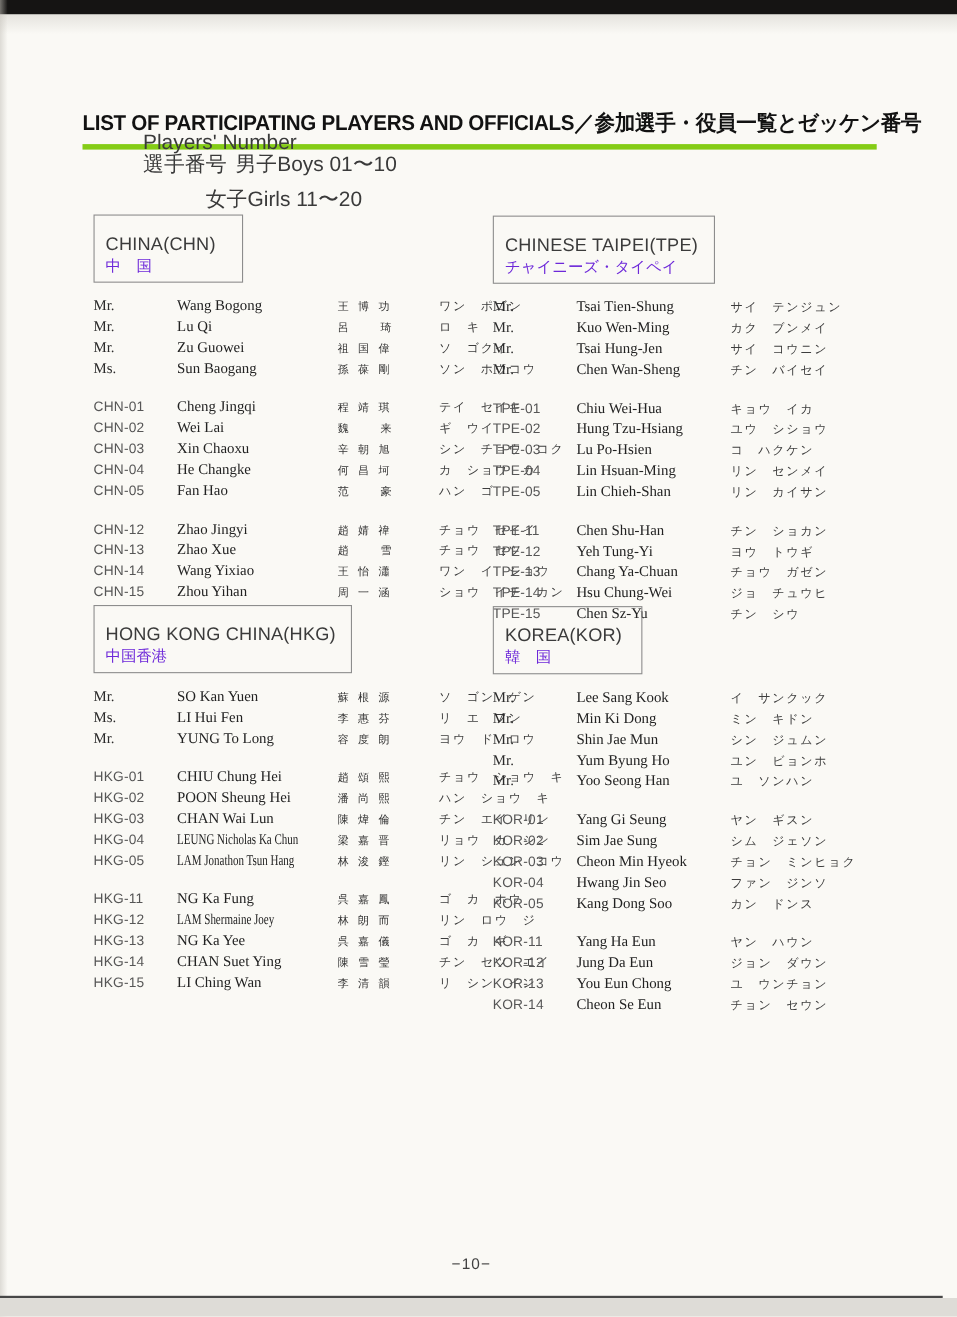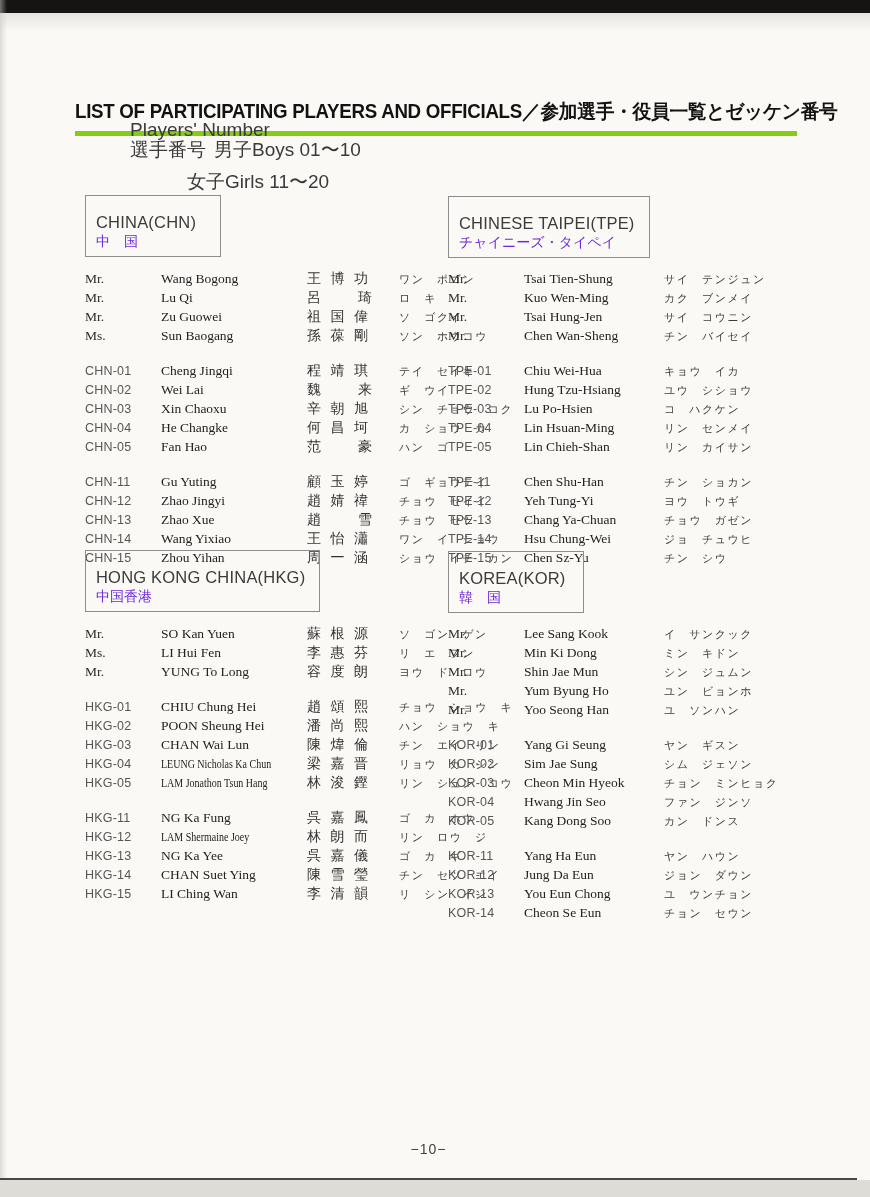--- a/index.html
+++ b/index.html
@@ -34,21 +34,21 @@
 
   .group{margin-top:16px;}
   .group.officials{margin-top:13px;}
   .row{display:flex;align-items:baseline;height:19px;}
   .c-label{width:76px;flex:none;}
   .c-label.player{font-family:"Liberation Sans",sans-serif;font-size:12.5px;color:#565656;letter-spacing:.2px;}
   .c-label.official{font-size:13.5px;color:#2b2b2b;}
   .c-name{width:146px;flex:none;font-size:13.5px;color:#222;white-space:nowrap;}
   .section.nokanji .c-name{width:140px;}
   .c-name.condensed{transform:scaleX(.74);transform-origin:left center;}
-  .c-kanji{width:92px;flex:none;font-size:14px;letter-spacing:3px;color:#333;white-space:nowrap;}
+  .c-kanji{width:92px;flex:none;font-size:10px;letter-spacing:3px;color:#333;white-space:nowrap;}
   .c-kana{font-size:11px;letter-spacing:1.5px;color:#3d3d3d;white-space:nowrap;}
 
   .footer{position:absolute;top:1141px;left:0;width:857px;text-align:center;
     font-family:"Liberation Sans",sans-serif;font-size:14px;color:#414141;letter-spacing:1px;}
 </style>
 </head>
 <body>
 
 <div class="edge-top"></div>
 <div class="edge-top-fade"></div>
@@ -116,26 +116,20 @@
           <span class="c-kana">カ　ショウ　カ</span>
         </div>
         <div class="row">
           <span class="c-label player">CHN-05</span>
           <span class="c-name">Fan Hao</span>
           <span class="c-kanji">范　　豪</span>
           <span class="c-kana">ハン　ゴ</span>
         </div>
       </div><div class="group girls">
         <div class="row">
-          <span class="c-label player">CHN-11</span>
-          <span class="c-name">Gu Yuting</span>
-          <span class="c-kanji">顧 玉 婷</span>
-          <span class="c-kana">ゴ　ギョウテイ</span>
-        </div>
-        <div class="row">
           <span class="c-label player">CHN-12</span>
           <span class="c-name">Zhao Jingyi</span>
           <span class="c-kanji">趙 婧 禕</span>
           <span class="c-kana">チョウ　セイイ</span>
         </div>
         <div class="row">
           <span class="c-label player">CHN-13</span>
           <span class="c-name">Zhao Xue</span>
           <span class="c-kanji">趙　　雪</span>
           <span class="c-kana">チョウ　セツ</span>

